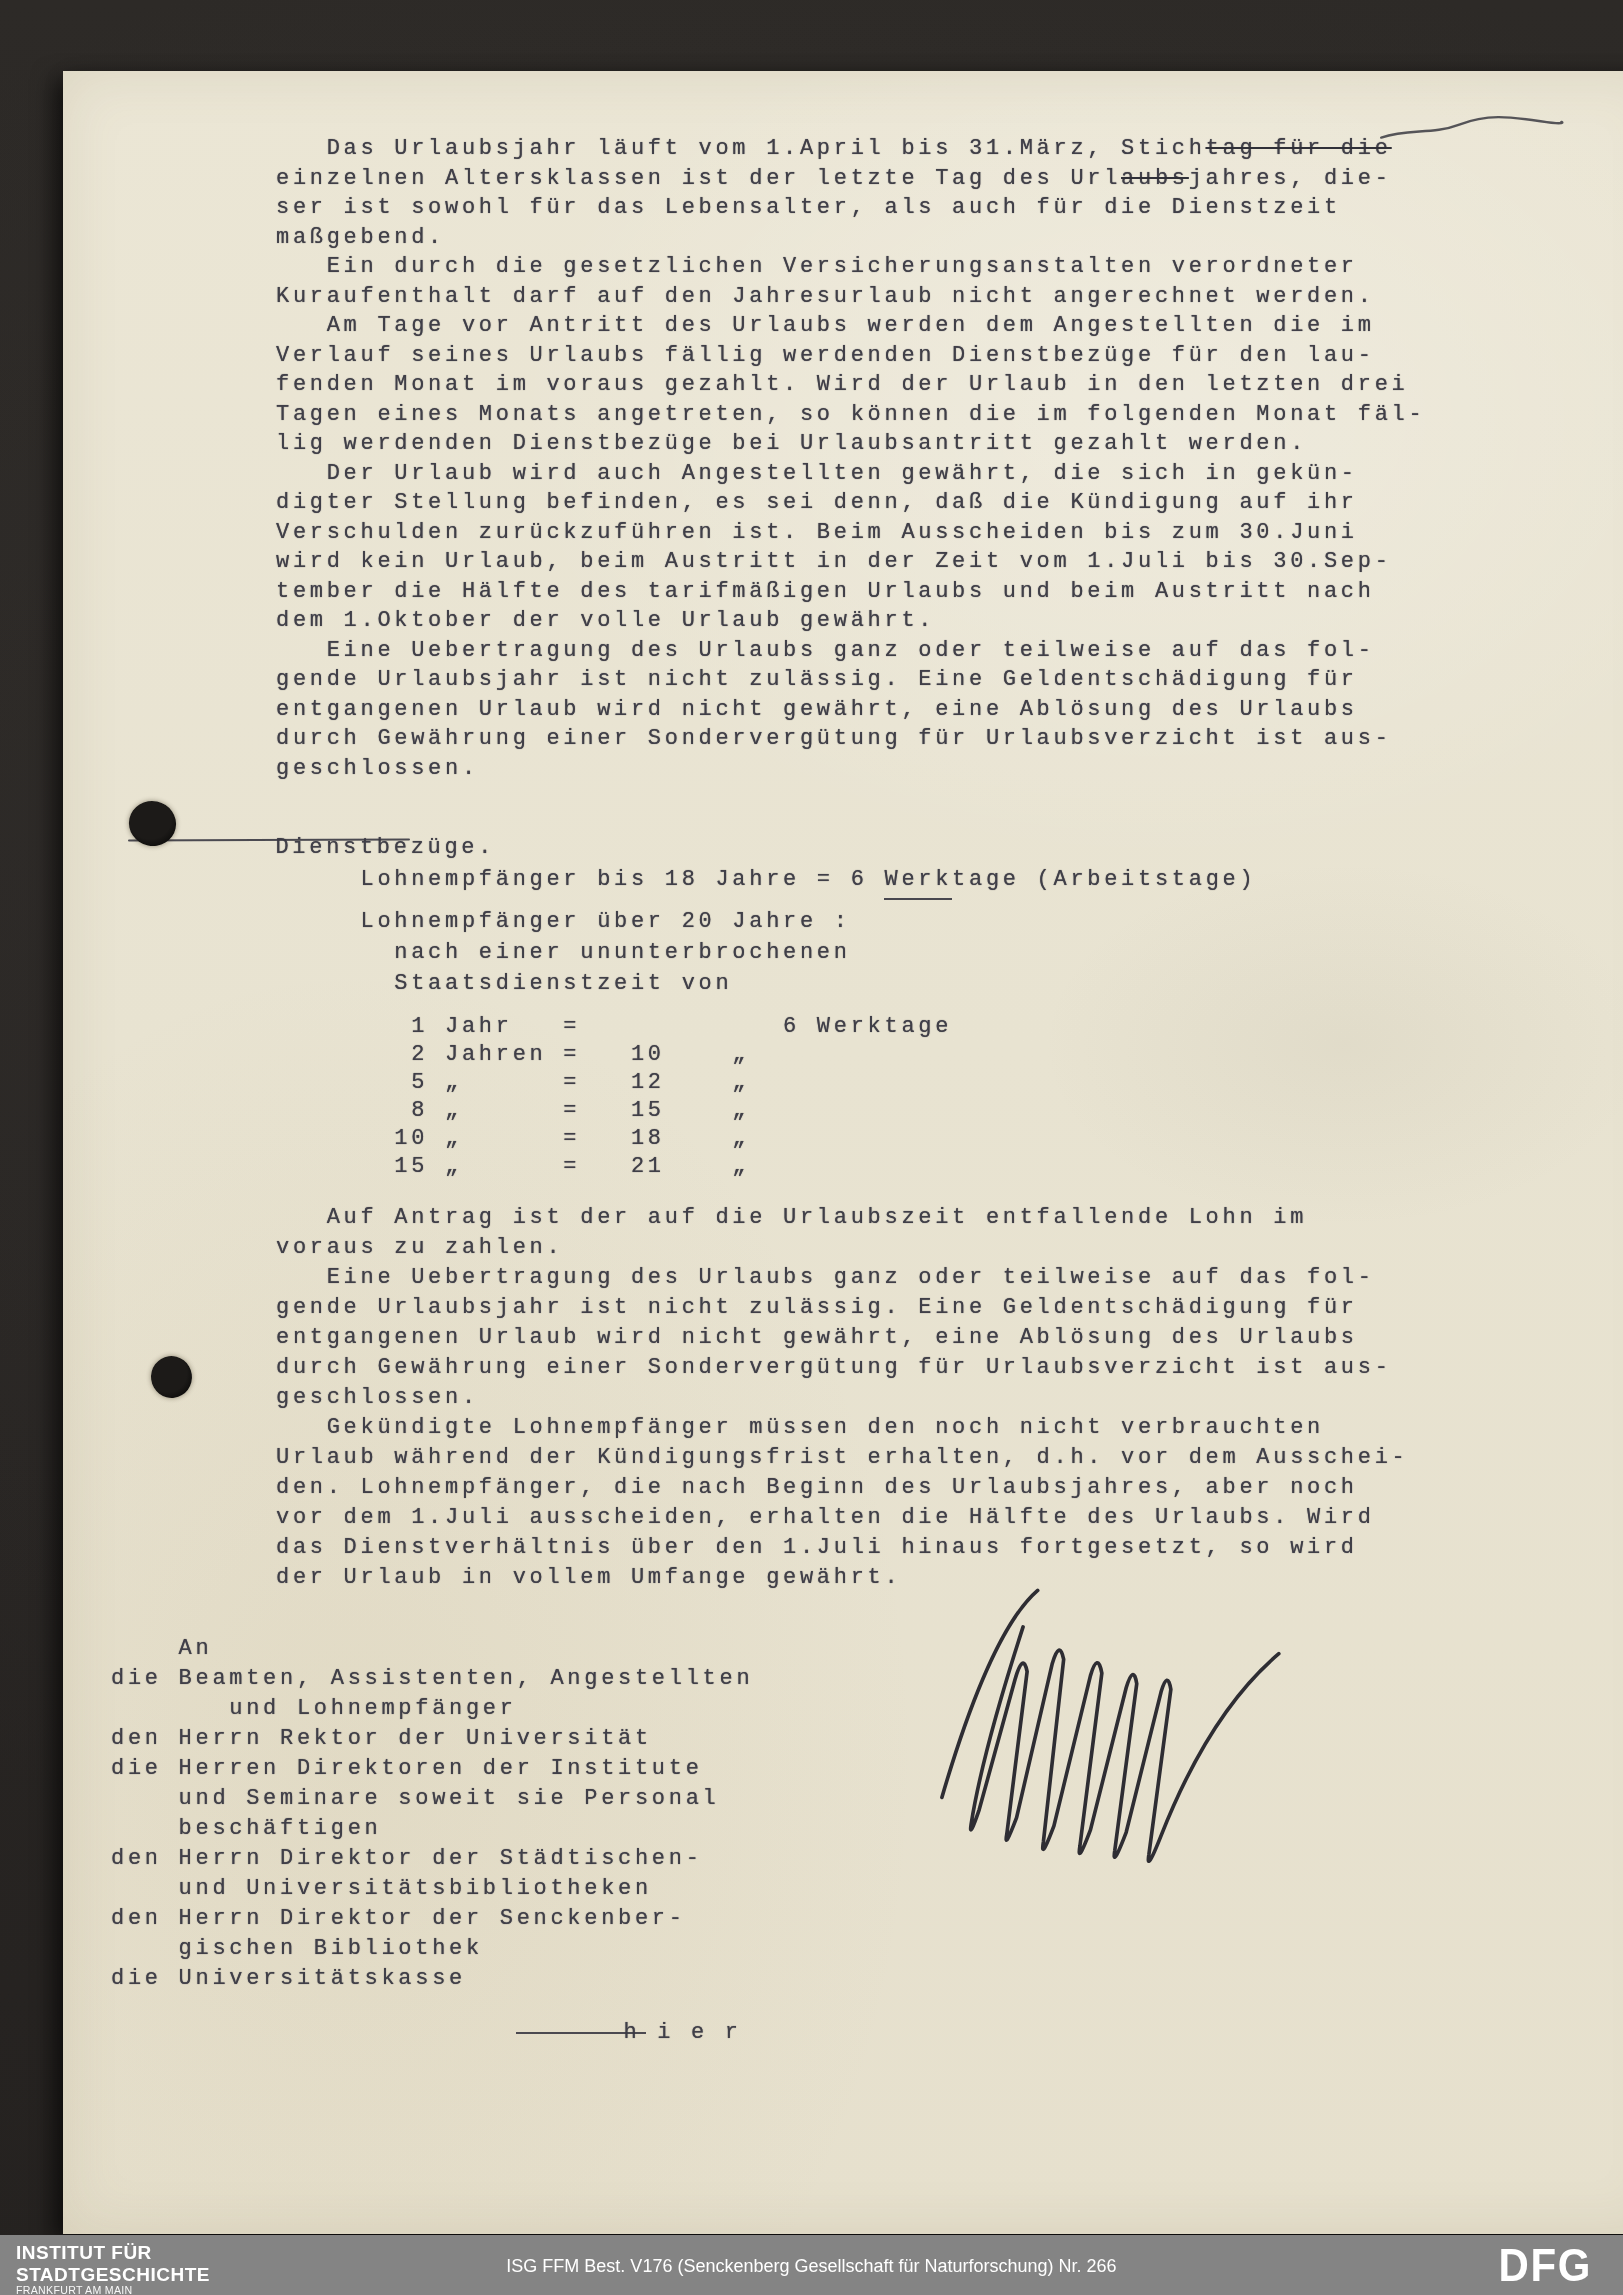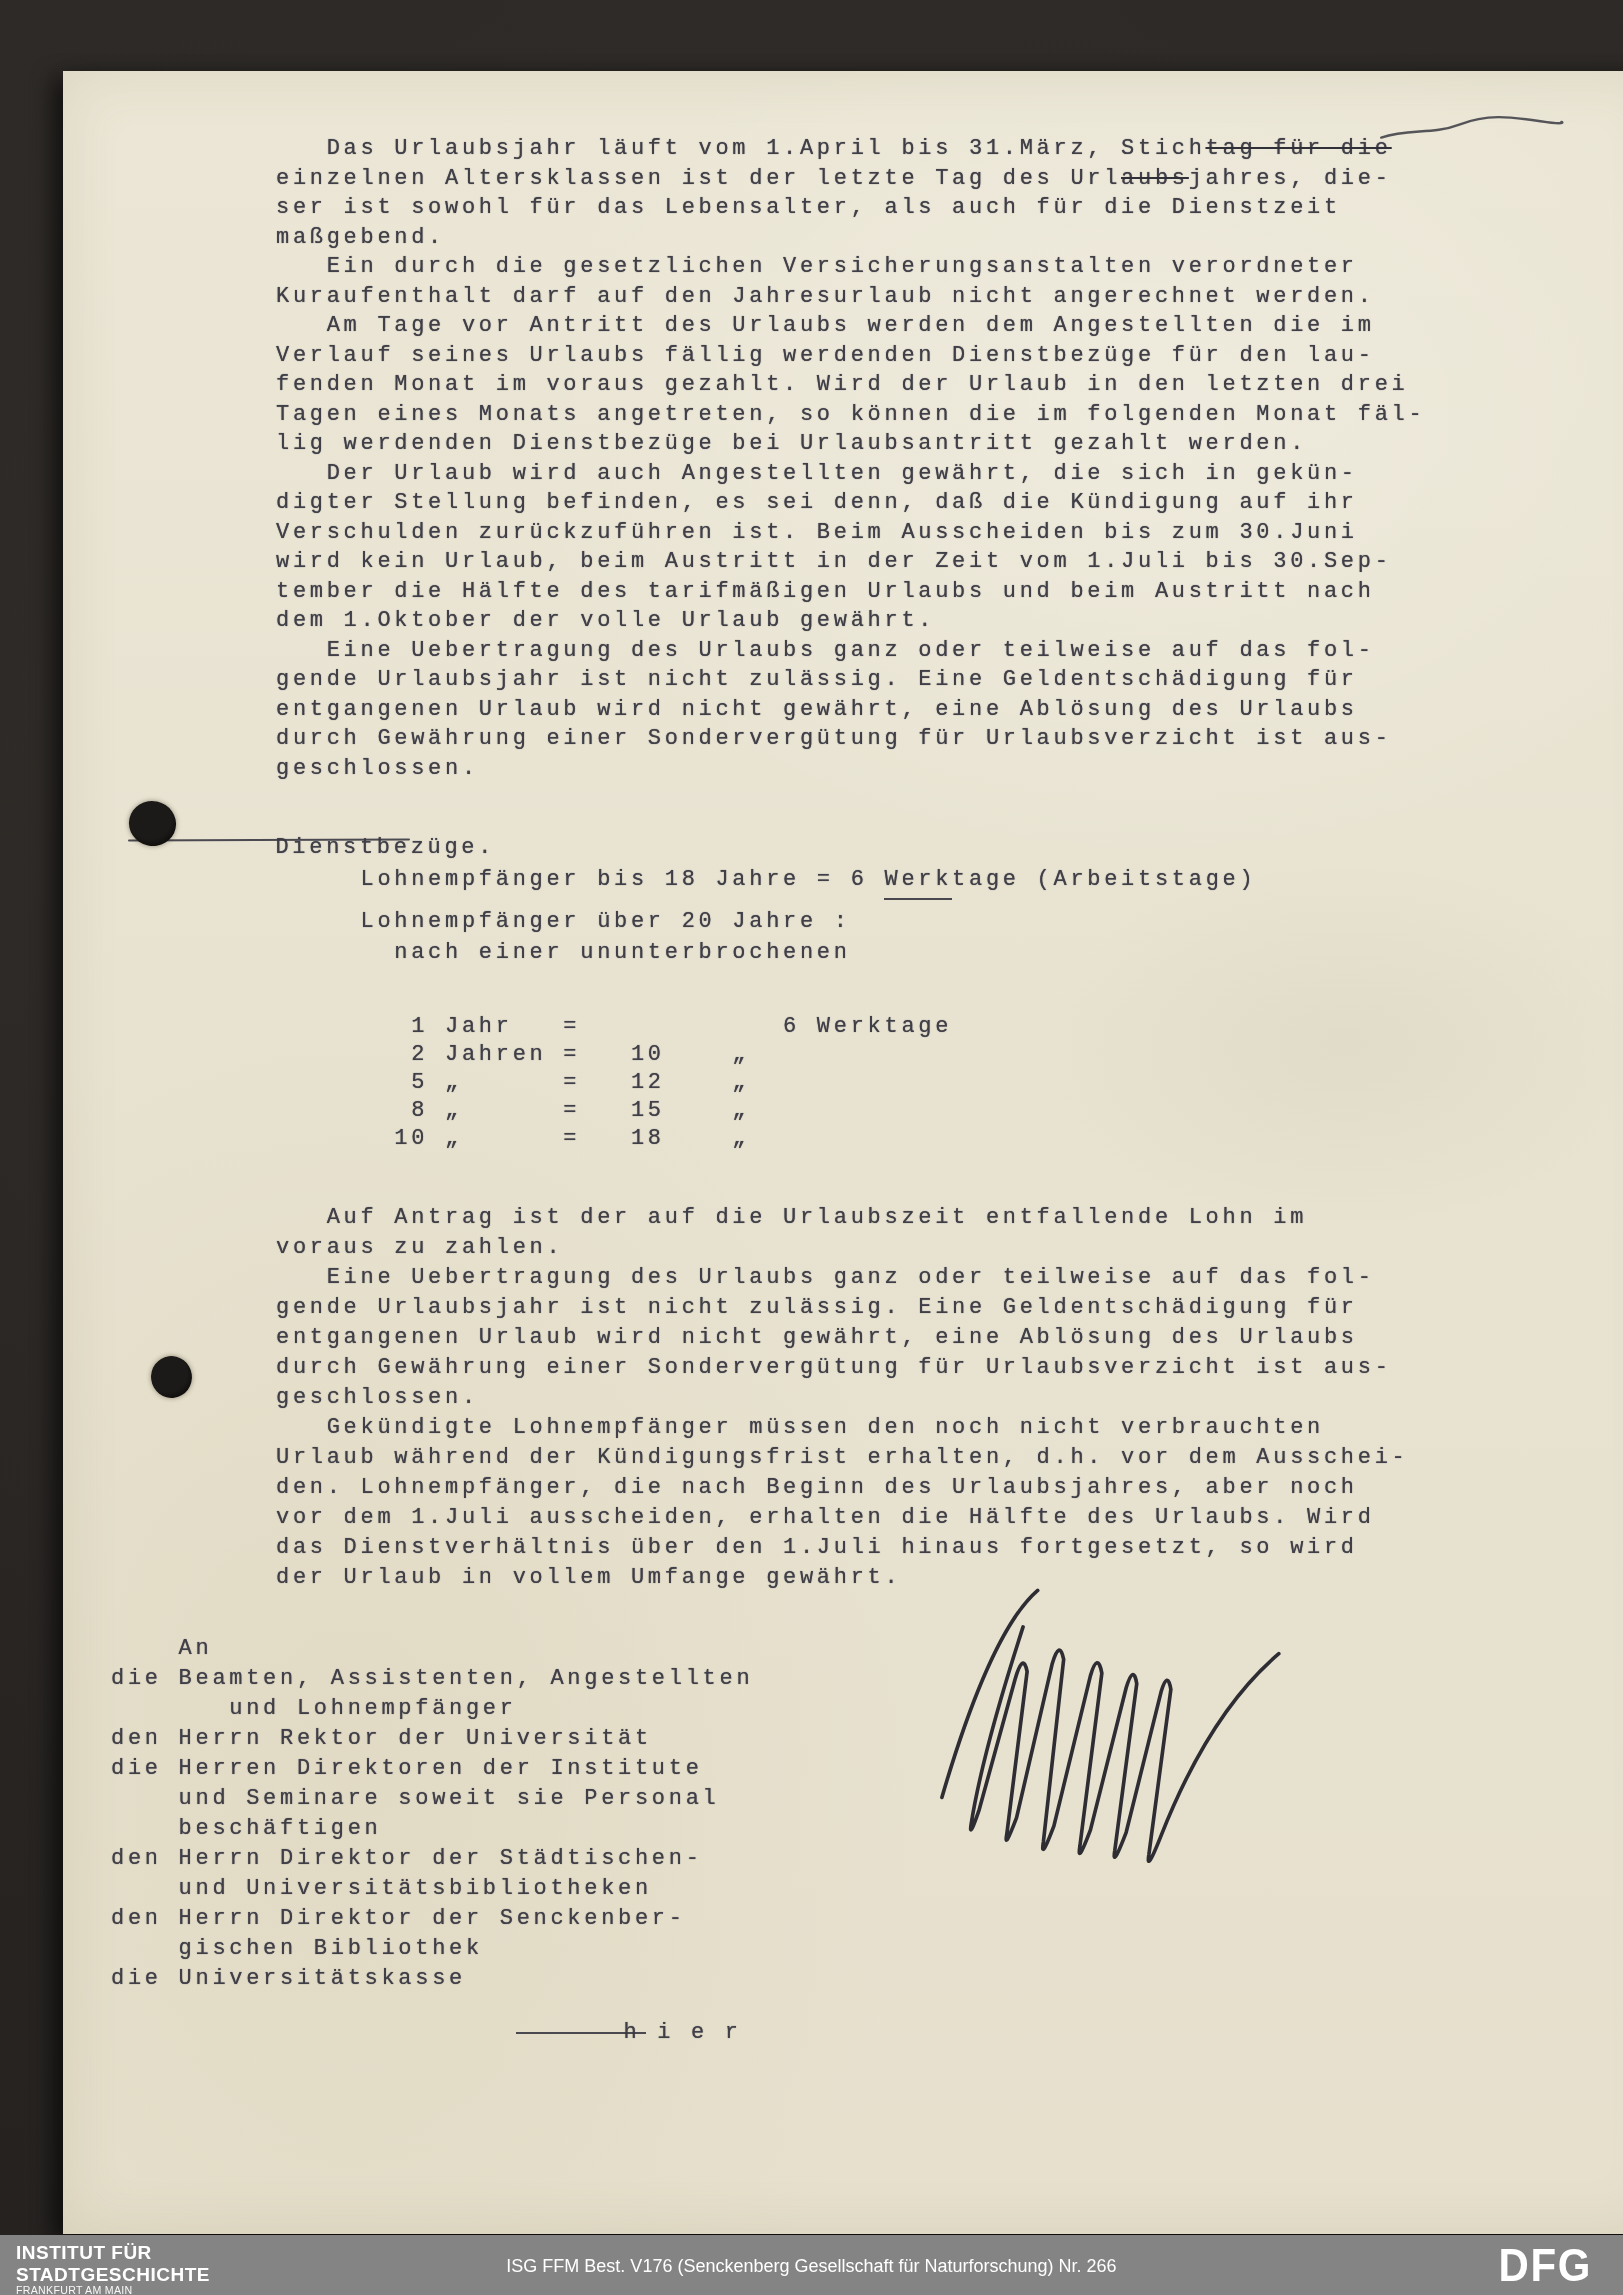--- a/index.html
+++ b/index.html
@@ -115,23 +115,23 @@
     <div class="tw" style="left:111px;top:739px;">
       <span>Dienstbezüge.</span>
     </div>
     <div class="heading-underline"></div>
 
     <div class="hole hole1"></div>
     <div class="hole hole2"></div>
 
     <div class="tw lh-list" style="left:213px;top:793px;"><div class="tl"><span>     Lohnempfänger bis 18 Jahre = 6 </span><span class="under">Werk</span><span>tage (Arbeitstage)</span></div></div>
 
-    <div class="tw lh-list" style="left:213px;top:835px;"><div class="tl">     Lohnempfänger über 20 Jahre :</div><div class="tl">       nach einer ununterbrochenen</div></div>
+    <div class="tw lh-list" style="left:213px;top:835px;"><div class="tl">     Lohnempfänger über 20 Jahre :</div><div class="tl">       nach einer ununterbrochenen</div><div class="tl">       Staatsdienstzeit von</div></div>
 
-    <div class="tw lh-table" style="left:213px;top:942px;"><div class="tl">        1 Jahr   =            6 Werktage</div><div class="tl">        2 Jahren =   10    „</div><div class="tl">        5 „      =   12    „</div><div class="tl">        8 „      =   15    „</div><div class="tl">       10 „      =   18    „</div></div>
+    <div class="tw lh-table" style="left:213px;top:942px;"><div class="tl">        1 Jahr   =            6 Werktage</div><div class="tl">        2 Jahren =   10    „</div><div class="tl">        5 „      =   12    „</div><div class="tl">        8 „      =   15    „</div><div class="tl">       10 „      =   18    „</div><div class="tl">       15 „      =   21    „</div></div>
 
     <div class="tw lh-b2" style="left:213px;top:1132px;"><div class="tl">   Auf Antrag ist der auf die Urlaubszeit entfallende Lohn im</div><div class="tl">voraus zu zahlen.</div><div class="tl">   Eine Uebertragung des Urlaubs ganz oder teilweise auf das fol-</div><div class="tl">gende Urlaubsjahr ist nicht zulässig. Eine Geldentschädigung für</div><div class="tl">entgangenen Urlaub wird nicht gewährt, eine Ablösung des Urlaubs</div><div class="tl">durch Gewährung einer Sondervergütung für Urlaubsverzicht ist aus-</div><div class="tl">geschlossen.</div><div class="tl">   Gekündigte Lohnempfänger müssen den noch nicht verbrauchten</div><div class="tl">Urlaub während der Kündigungsfrist erhalten, d.h. vor dem Ausschei-</div><div class="tl">den. Lohnempfänger, die nach Beginn des Urlaubsjahres, aber noch</div><div class="tl">vor dem 1.Juli ausscheiden, erhalten die Hälfte des Urlaubs. Wird</div><div class="tl">das Dienstverhältnis über den 1.Juli hinaus fortgesetzt, so wird</div><div class="tl">der Urlaub in vollem Umfange gewährt.</div></div>
 
     <svg class="sig-svg" style="left:830px;top:1495px;" width="455" height="341" viewBox="0 0 560 420">
       <path d="M 60 285 Q 120 80 178 30
                M 160 75 Q 110 230 96 318 Q 93 338 106 300
                L 150 140 Q 160 105 165 130
                L 140 330 Q 136 352 152 310
                L 196 120 Q 205 90 210 115
                L 185 340 Q 181 365 198 320

